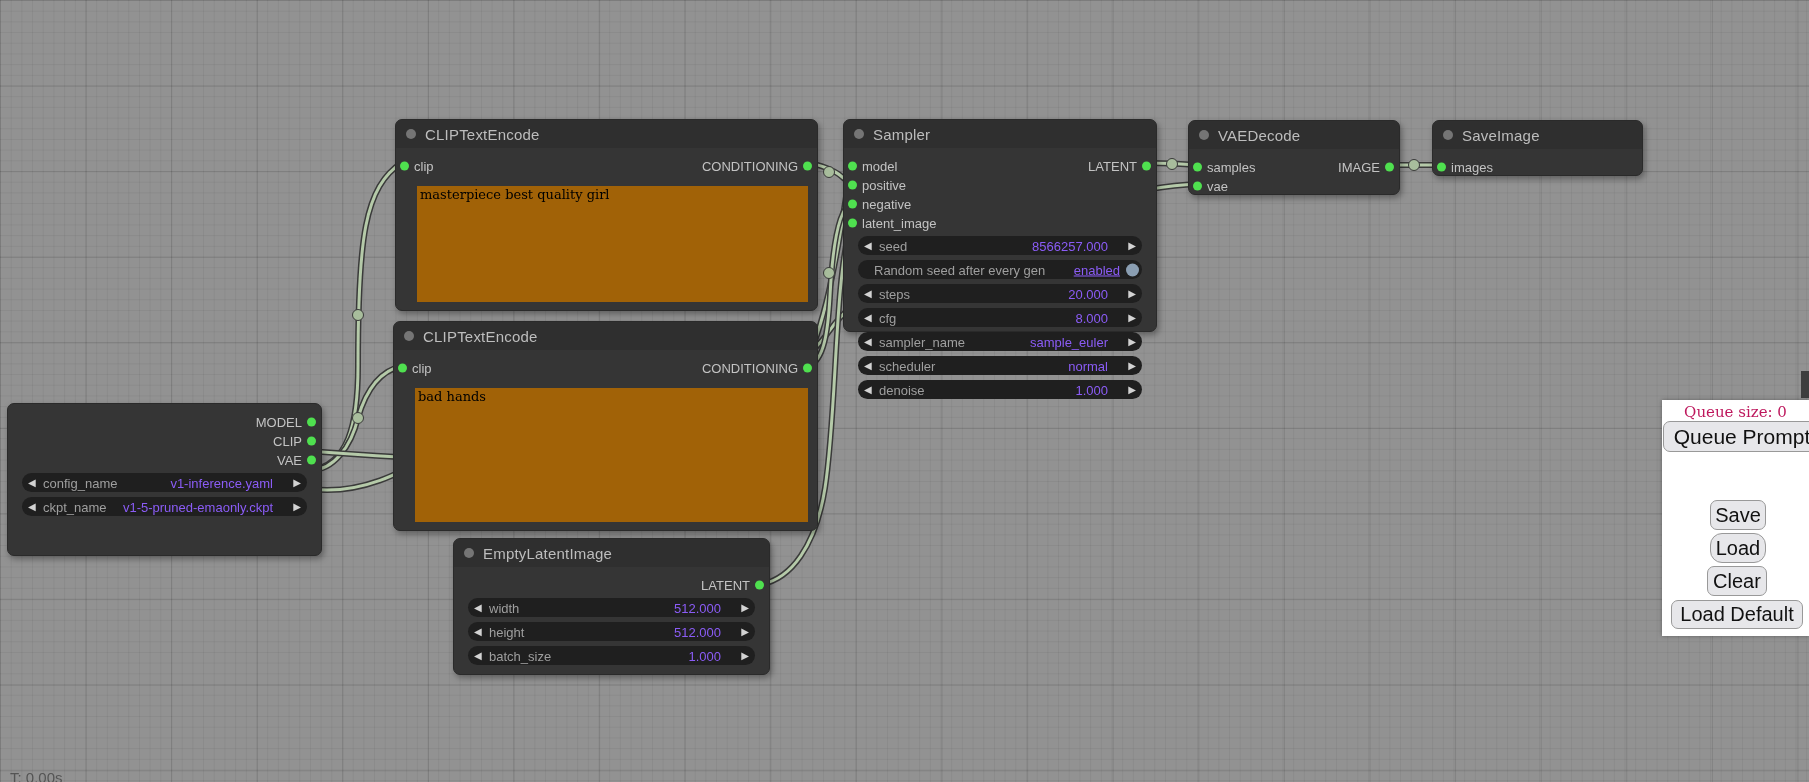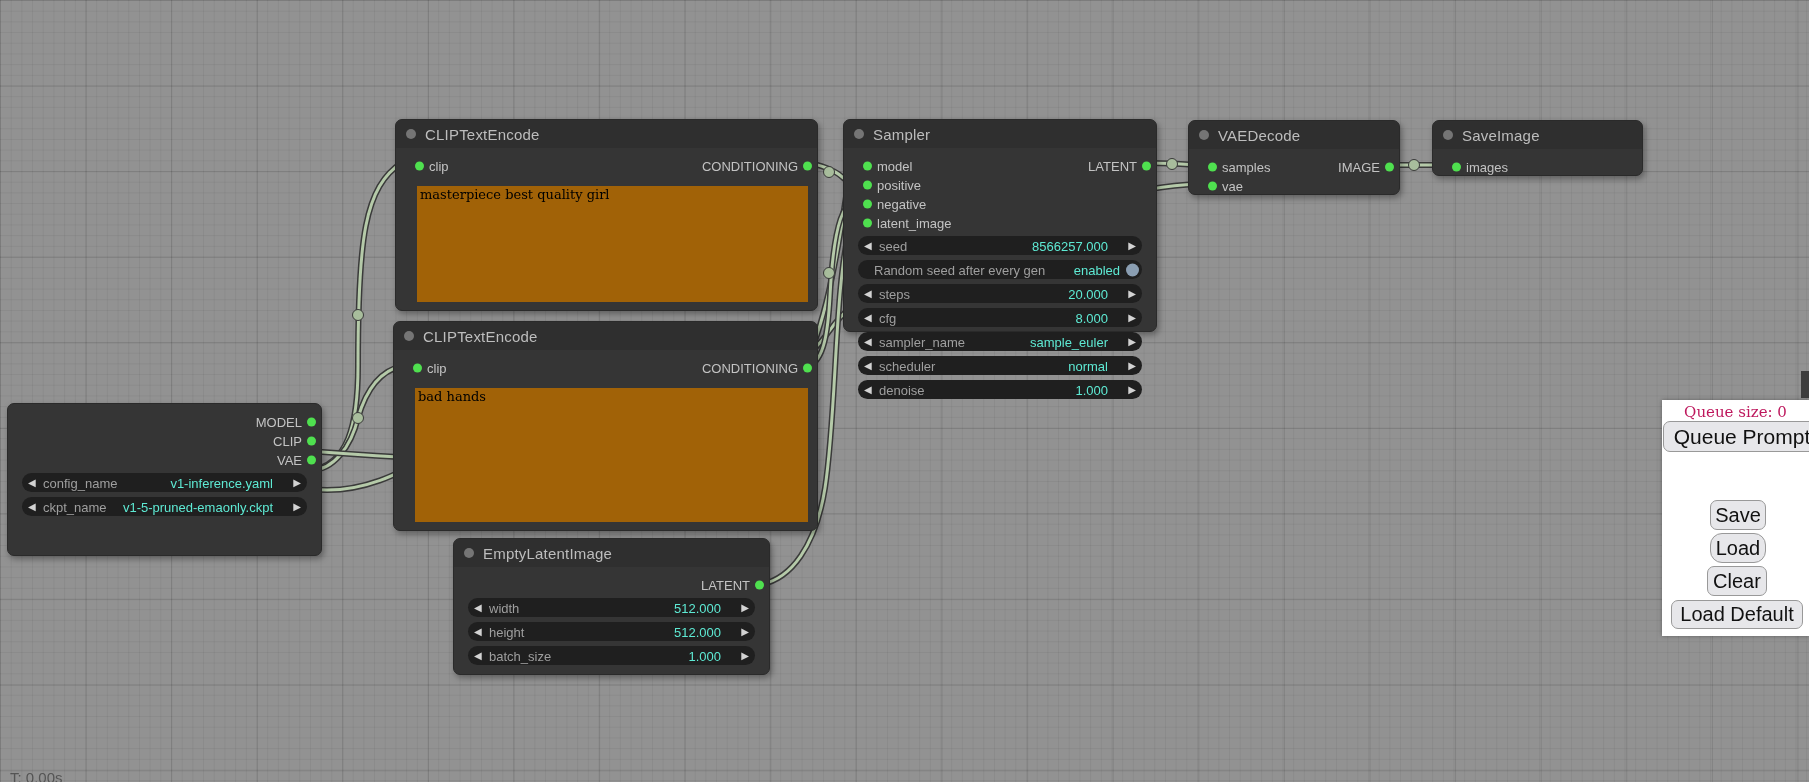--- a/index.html
+++ b/index.html
@@ -17,40 +17,40 @@
   #wires{position:absolute;left:0;top:0;z-index:1;pointer-events:none;}
   .node{
     position:absolute;z-index:2;background:#353535;border:1px solid #2a2a2a;
     border-radius:7px;box-shadow:2px 3px 6px rgba(0,0,0,.35);box-sizing:border-box;
   }
   .ntitle{
     height:28px;background:#2f2f2f;border-radius:6px 6px 0 0;
     display:flex;align-items:center;color:#bdbdbd;font-size:15px;letter-spacing:.2px;text-align:center;
   }
   .tgray{width:10px;height:10px;border-radius:50%;background:#757575;margin:0 9px 0 10px;flex:0 0 auto;}
-  .rows{margin-top:8px;padding-left:15px;}
+  .rows{margin-top:8px;}
   .row{position:relative;height:19px;}
   .port{position:absolute;top:50%;width:9px;height:9px;border-radius:50%;background:#4fe04f;transform:translateY(-50%);}
   .port.pin{left:4px;}
   .port.pout{right:5px;}
   .plabel{position:absolute;top:50%;transform:translateY(-50%);font-size:13px;color:#c3c3c3;white-space:nowrap;}
   .plabel.pin{left:18px;}
   .plabel.pout{right:19px;}
   .widget{
     position:relative;height:19px;margin:5px 14px 0 14px;background:#1f1f1f;
     border-radius:10px;font-size:13px;
   }
   .rows + .widget, .ntitle + .widget{margin-top:4px;}
   .warrow{position:absolute;top:50%;transform:translateY(-50%);font-size:10px;color:#d2d2d2;line-height:1;}
   .warrow.l{left:6px;}
   .warrow.r{right:6px;}
   .wlabel{position:absolute;left:21px;top:50%;transform:translateY(-50%);color:#9f9f9f;white-space:nowrap;}
   .widget.toggle .wlabel{left:16px;}
-  .wvalue{position:absolute;right:34px;top:50%;transform:translateY(-50%);color:#5eead4;white-space:nowrap;}
-  .widget.toggle .wvalue{right:22px;}
+  .wvalue{position:absolute;right:34px;top:50%;transform:translateY(-50%);color:#8b5cf6;white-space:nowrap;}
+  .widget.toggle .wvalue{right:22px;text-decoration:underline;}
   .togdot{position:absolute;right:3px;top:50%;transform:translateY(-50%);width:13px;height:13px;border-radius:50%;background:#8a9eb2;}
   .ntext{
     position:absolute;left:21px;right:9px;top:66px;bottom:8px;
     background:#a16207;border:none;resize:none;overflow:hidden;
     font-family:"DejaVu Serif",serif;font-size:13px;color:#000;padding:1px 3px;box-sizing:border-box;
   }
   .menu{
     position:absolute;left:1662px;top:400px;width:147px;height:236px;z-index:5;
     background:#ffffff;box-shadow:0 0 4px rgba(0,0,0,.35);
   }

